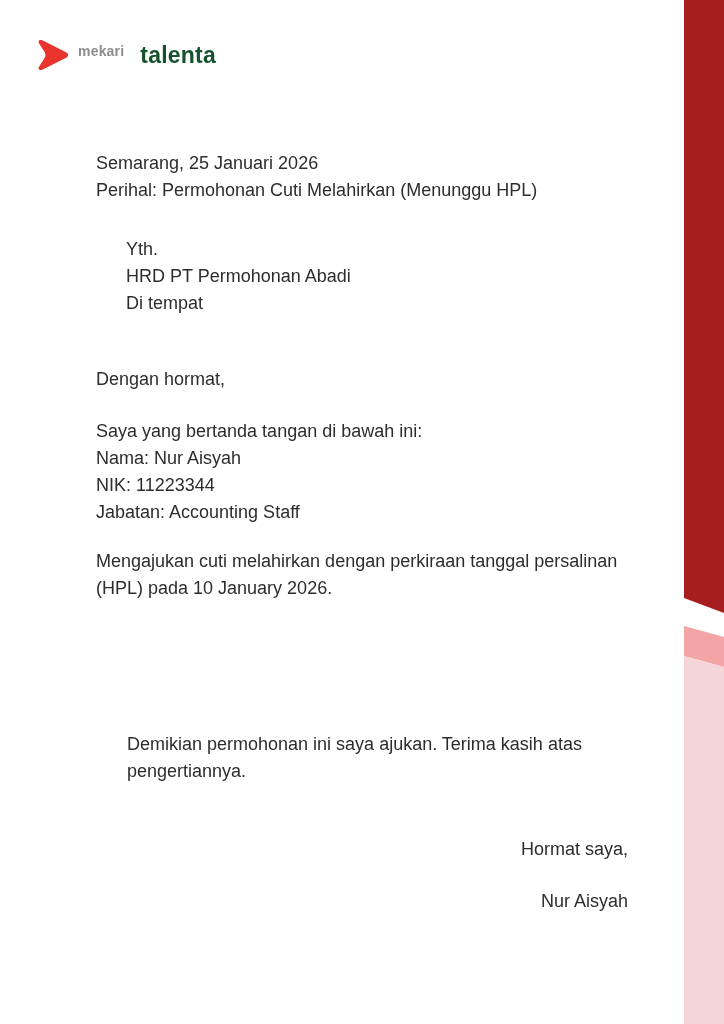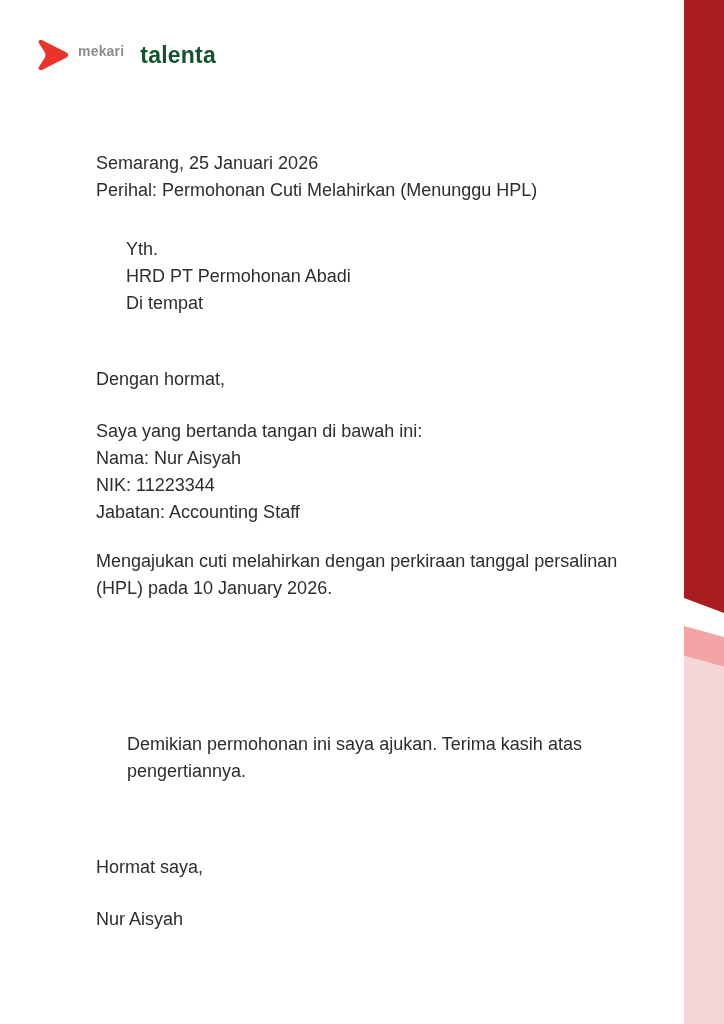--- a/index.html
+++ b/index.html
@@ -43,21 +43,21 @@
 
   
   .letter-block {
     position: absolute;
     left: 96px;
     right: 96px;
     font-size: 18px;
     line-height: 27px;
     color: #2d2d2d;
   }
-  .right-align { text-align: left; margin-top: 18px; }
+  .right-align { text-align: right; }
 
   .b-date      { top: 130px; margin-top: 20px; }
   .b-recipient { top: 236px; margin-left: 30px; }
   .b-salutation{ top: 366px; }
   .b-intro     { top: 418px; }
   .b-body1     { top: 548px; }
   .b-body2     { top: 627px; }
   .b-closing   { top: 731px; margin-left: 31px; }
   .b-signoff   { top: 836px; }
   .b-signame   { top: 888px; }

